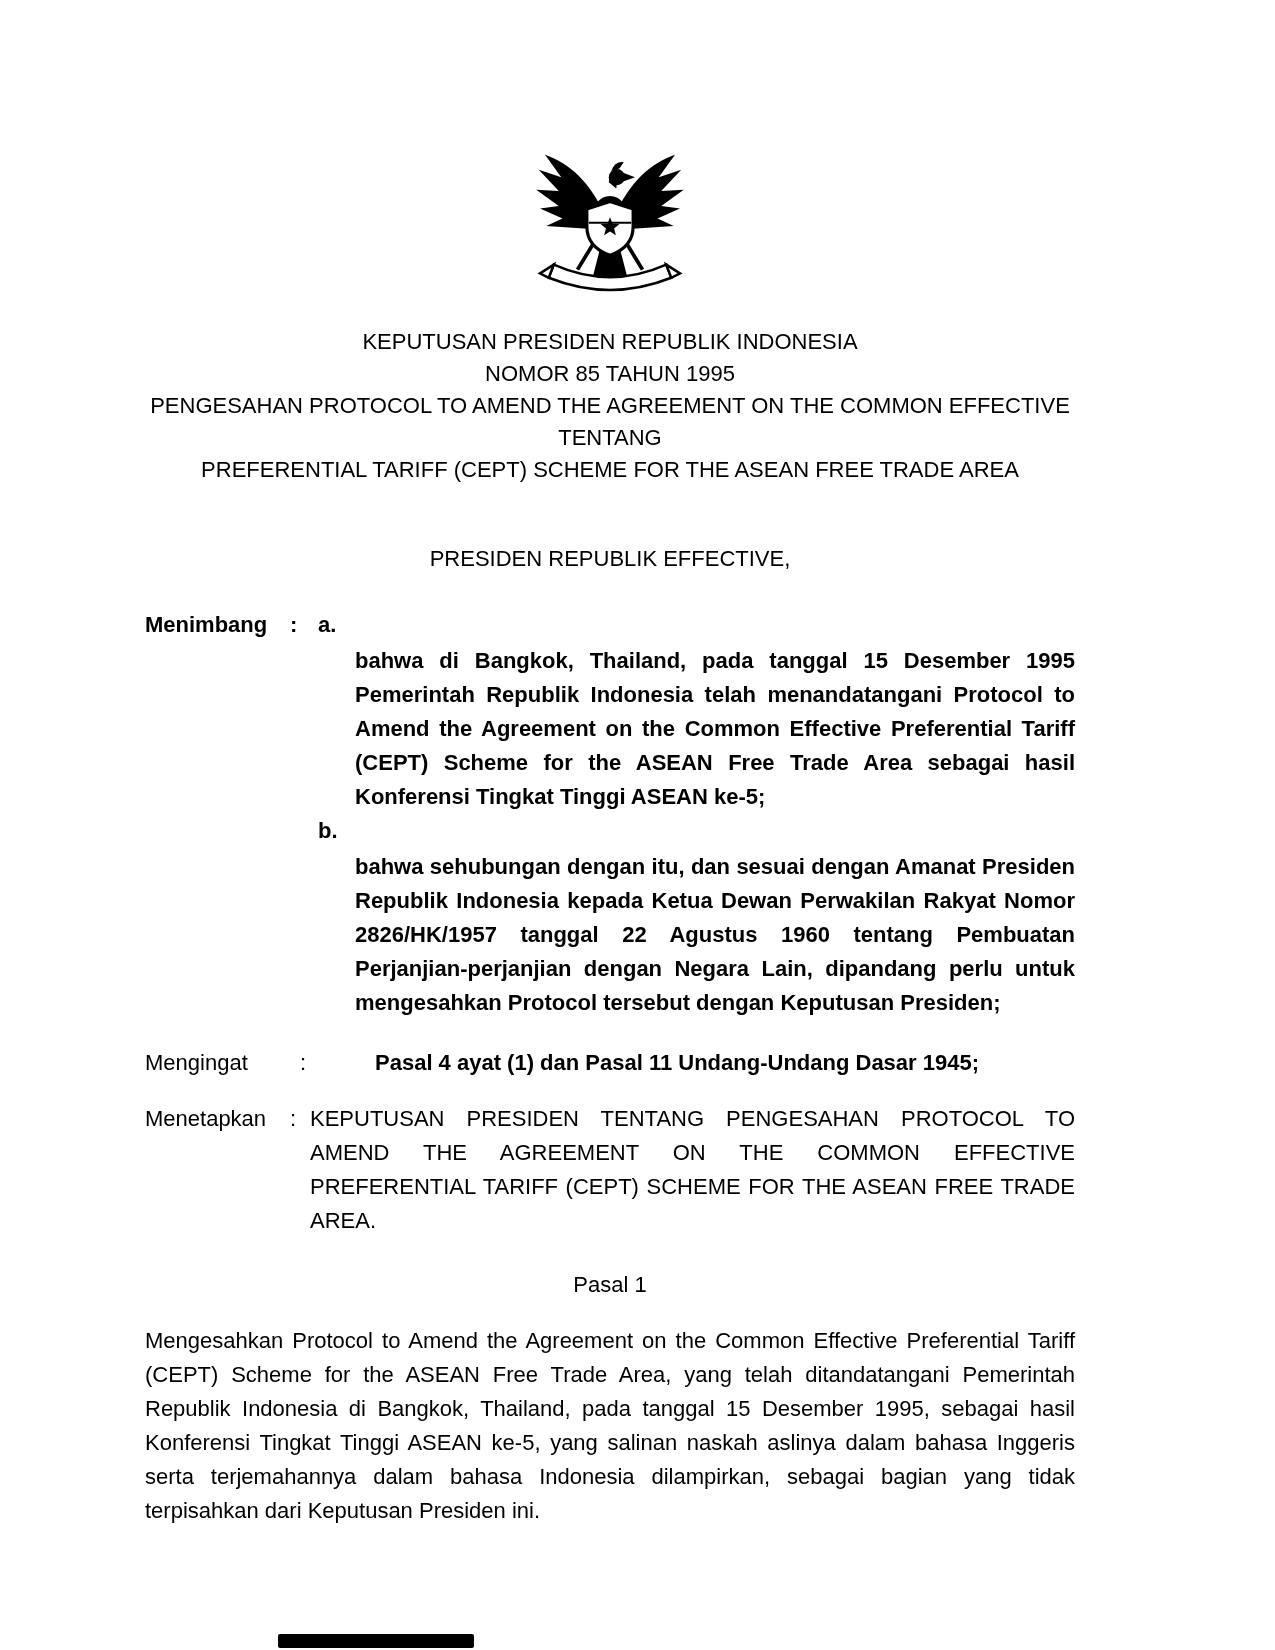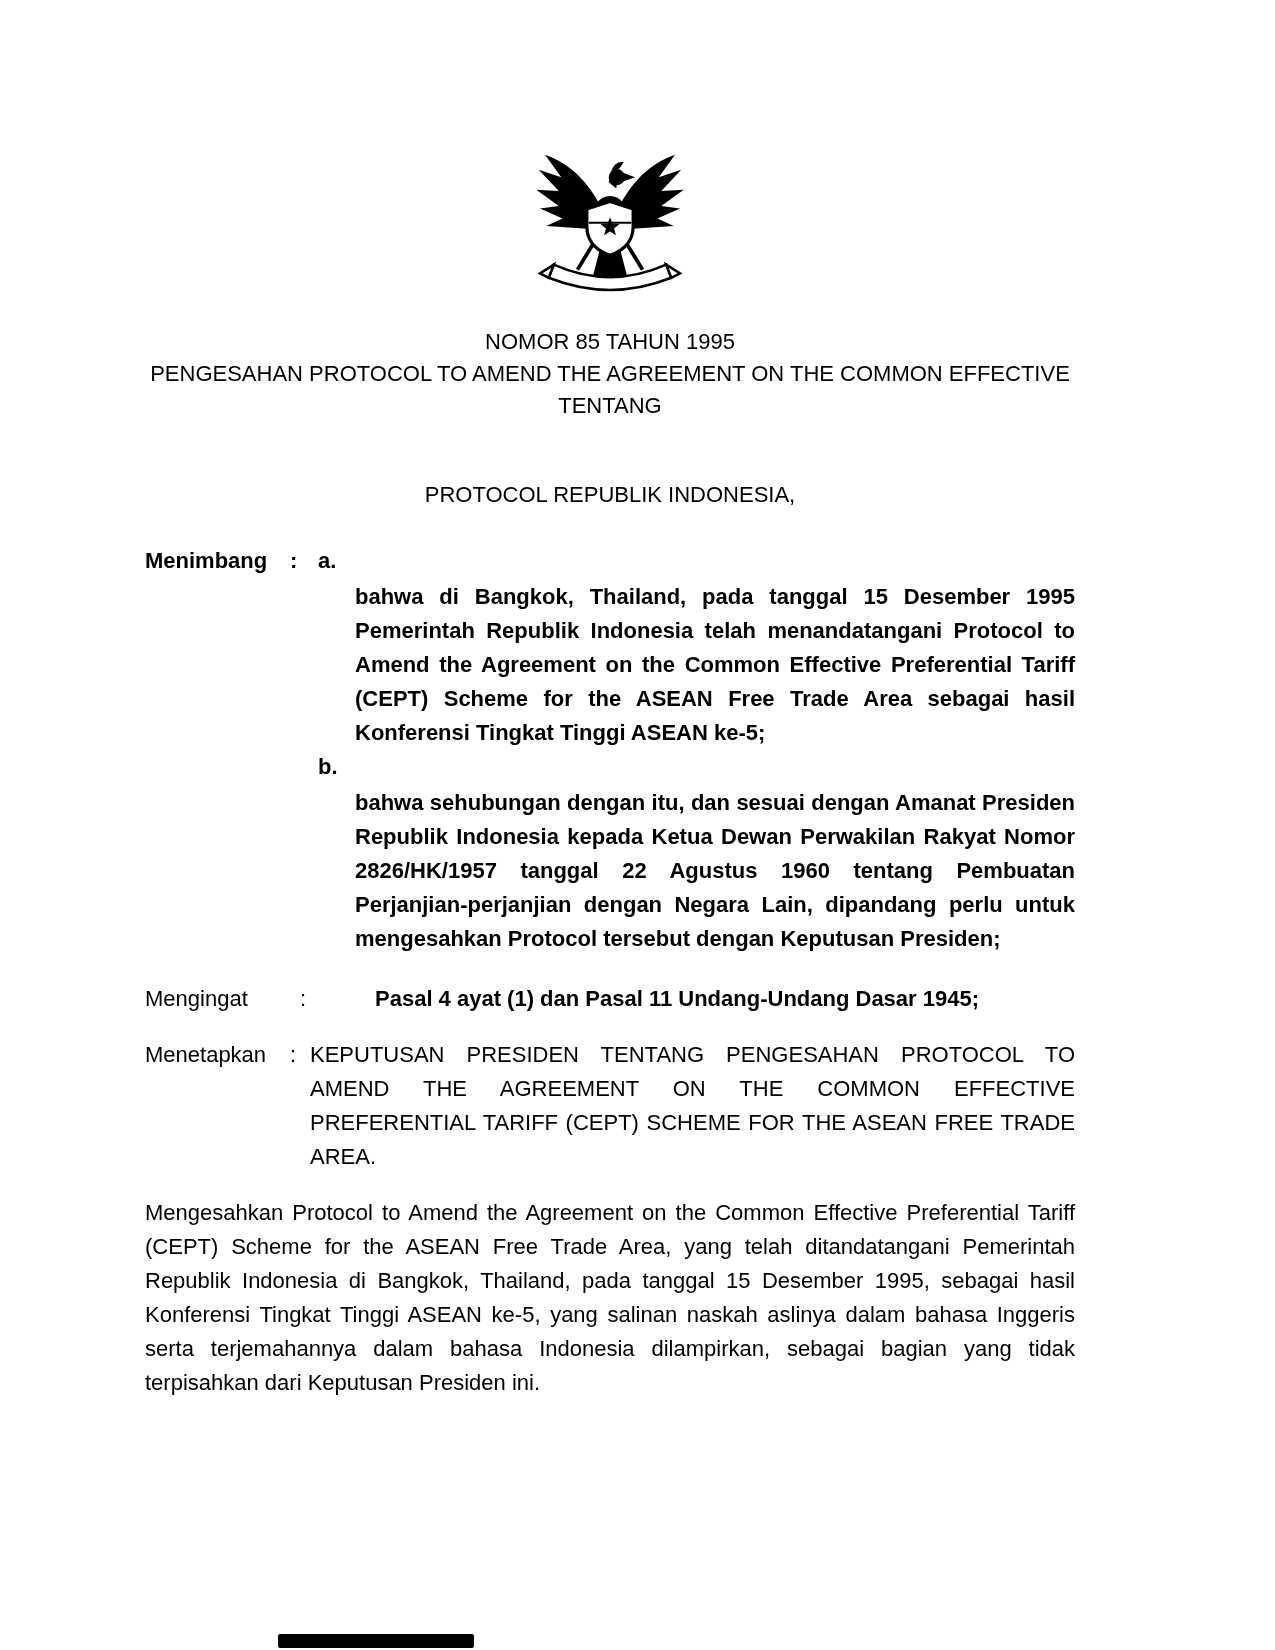--- a/index.html
+++ b/index.html
@@ -98,26 +98,28 @@
       <path d="M210 198 L232 212 L218 219 Z" fill="#ffffff" stroke="#000000" stroke-width="4"></path>
 
       <path d="M120 97 l37 12 v28 q0 33 -37 46 q-37 -13 -37 -46 v-28 Z" fill="#ffffff" stroke="#000000" stroke-width="5"></path>
       <path d="M86 131 h68" stroke="#000000" stroke-width="3"></path>
 
       <path d="M120 122 L124 132.5 L135.2 133.1 L126.5 140.1 L129.4 150.9 L120 144.8 L110.6 150.9 L113.5 140.1 L104.8 133.1 L116 132.5 Z" fill="#000000"></path>
     </svg>
   </div>
 
   <div class="title-block">
+    <div class="title-line">KEPUTUSAN PRESIDEN REPUBLIK INDONESIA</div>
     <div class="title-line">NOMOR 85 TAHUN 1995</div>
     <div class="title-line">PENGESAHAN PROTOCOL TO AMEND THE AGREEMENT ON THE COMMON EFFECTIVE</div>
     <div class="title-line">TENTANG</div>
+    <div class="title-line">PREFERENTIAL TARIFF (CEPT) SCHEME FOR THE ASEAN FREE TRADE AREA</div>
   </div>
 
-  <div class="salutation">PROTOCOL REPUBLIK INDONESIA,</div>
+  <div class="salutation">PRESIDEN REPUBLIK EFFECTIVE,</div>
 
   <div class="clause clause-menimbang">
     <div class="clause-label">Menimbang</div>
     <div class="clause-colon">:</div>
     <div class="clause-body">
       <div class="item">
         <div class="item-marker">a.</div>
         <div class="item-text">bahwa di Bangkok, Thailand, pada tanggal 15 Desember 1995 Pemerintah Republik Indonesia telah menandatangani Protocol to Amend the Agreement on the Common Effective Preferential Tariff (CEPT) Scheme for the ASEAN Free Trade Area sebagai hasil Konferensi Tingkat Tinggi ASEAN ke-5;</div>
       </div>
       <div class="item">
@@ -133,18 +135,19 @@
     <div class="clause-body indent-45">Pasal 4 ayat (1) dan Pasal 11 Undang-Undang Dasar 1945;</div>
   </div>
 
 
   <div class="clause clause-menetapkan">
     <div class="clause-label">Menetapkan</div>
     <div class="clause-colon">:</div>
     <div class="clause-body justified">KEPUTUSAN PRESIDEN TENTANG PENGESAHAN PROTOCOL TO AMEND THE AGREEMENT ON THE COMMON EFFECTIVE PREFERENTIAL TARIFF (CEPT) SCHEME FOR THE ASEAN FREE TRADE AREA.</div>
   </div>
 
+  <div class="center-heading pasal1-heading">Pasal 1</div>
 
   <div class="justified pasal1-text">Mengesahkan Protocol to Amend the Agreement on the Common Effective Preferential Tariff (CEPT) Scheme for the ASEAN Free Trade Area, yang telah ditandatangani Pemerintah Republik Indonesia di Bangkok, Thailand, pada tanggal 15 Desember 1995, sebagai hasil Konferensi Tingkat Tinggi ASEAN ke-5, yang salinan naskah aslinya dalam bahasa Inggeris serta terjemahannya dalam bahasa Indonesia dilampirkan, sebagai bagian yang tidak terpisahkan dari Keputusan Presiden ini.</div>
 
   <div class="scan-artifact"></div>
 
 </div>
 
 </body></html>

